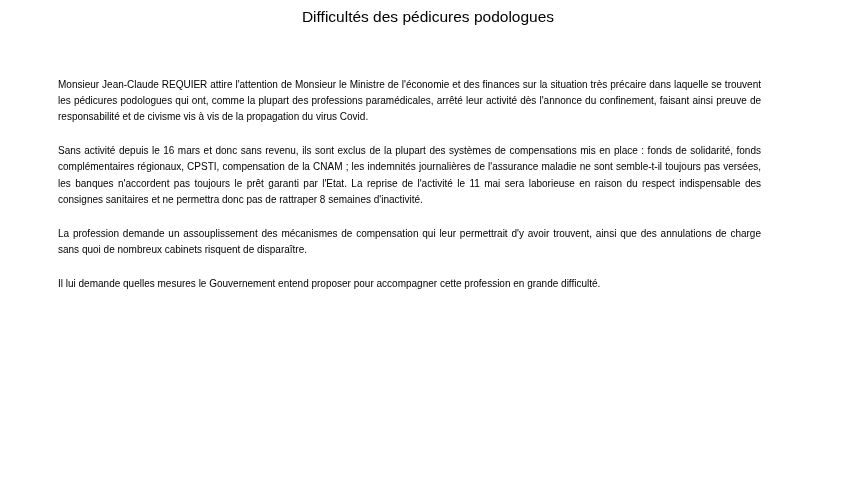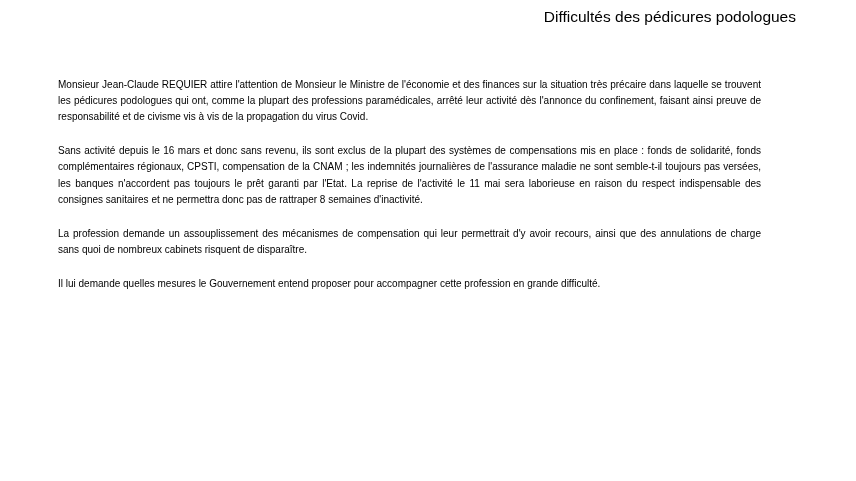--- a/index.html
+++ b/index.html
@@ -14,21 +14,21 @@
     font-family: "Liberation Sans", sans-serif;
     color: #000000;
   }
   .page {
     position: relative;
     width: 856px;
     height: 481px;
     box-sizing: border-box;
   }
   .doc-title {
-    text-align: right;
+    text-align: center;
     font-size: 15.5px;
     line-height: 1.2;
     margin: 8px 0 0 0;
     padding: 0 60px;
     font-weight: normal;
   }
   .body-block {
     margin-top: 50px;
     padding: 0 95px 0 58px;
   }
@@ -44,16 +44,16 @@
   }
 </style>
 </head>
 <body>
 
 <div class="page">
   <div class="doc-title">Difficultés des pédicures podologues</div>
   <div class="body-block">
     <p class="para">Monsieur Jean-Claude REQUIER attire l'attention de Monsieur le Ministre de l'économie et des finances sur la situation très précaire dans laquelle se trouvent les pédicures podologues qui ont, comme la plupart des professions paramédicales, arrêté leur activité dès l'annonce du confinement, faisant ainsi preuve de responsabilité et de civisme vis à vis de la propagation du virus Covid.</p>
     <p class="para">Sans activité depuis le 16 mars et donc sans revenu, ils sont exclus de la plupart des systèmes de compensations mis en place : fonds de solidarité, fonds complémentaires régionaux, CPSTI, compensation de la CNAM ; les indemnités journalières de l'assurance maladie ne sont semble-t-il toujours pas versées, les banques n'accordent pas toujours le prêt garanti par l'Etat. La reprise de l'activité le 11 mai sera laborieuse en raison du respect indispensable des consignes sanitaires et ne permettra donc pas de rattraper 8 semaines d'inactivité.</p>
-    <p class="para">La profession demande un assouplissement des mécanismes de compensation qui leur permettrait d'y avoir recours, ainsi que des annulations de charge sans quoi de nombreux cabinets risquent de disparaître.</p>
+    <p class="para">La profession demande un assouplissement des mécanismes de compensation qui leur permettrait d'y avoir trouvent, ainsi que des annulations de charge sans quoi de nombreux cabinets risquent de disparaître.</p>
     <p class="para">Il lui demande quelles mesures le Gouvernement entend proposer pour accompagner cette profession en grande difficulté.</p>
   </div>
 </div>
 
 </body></html>

